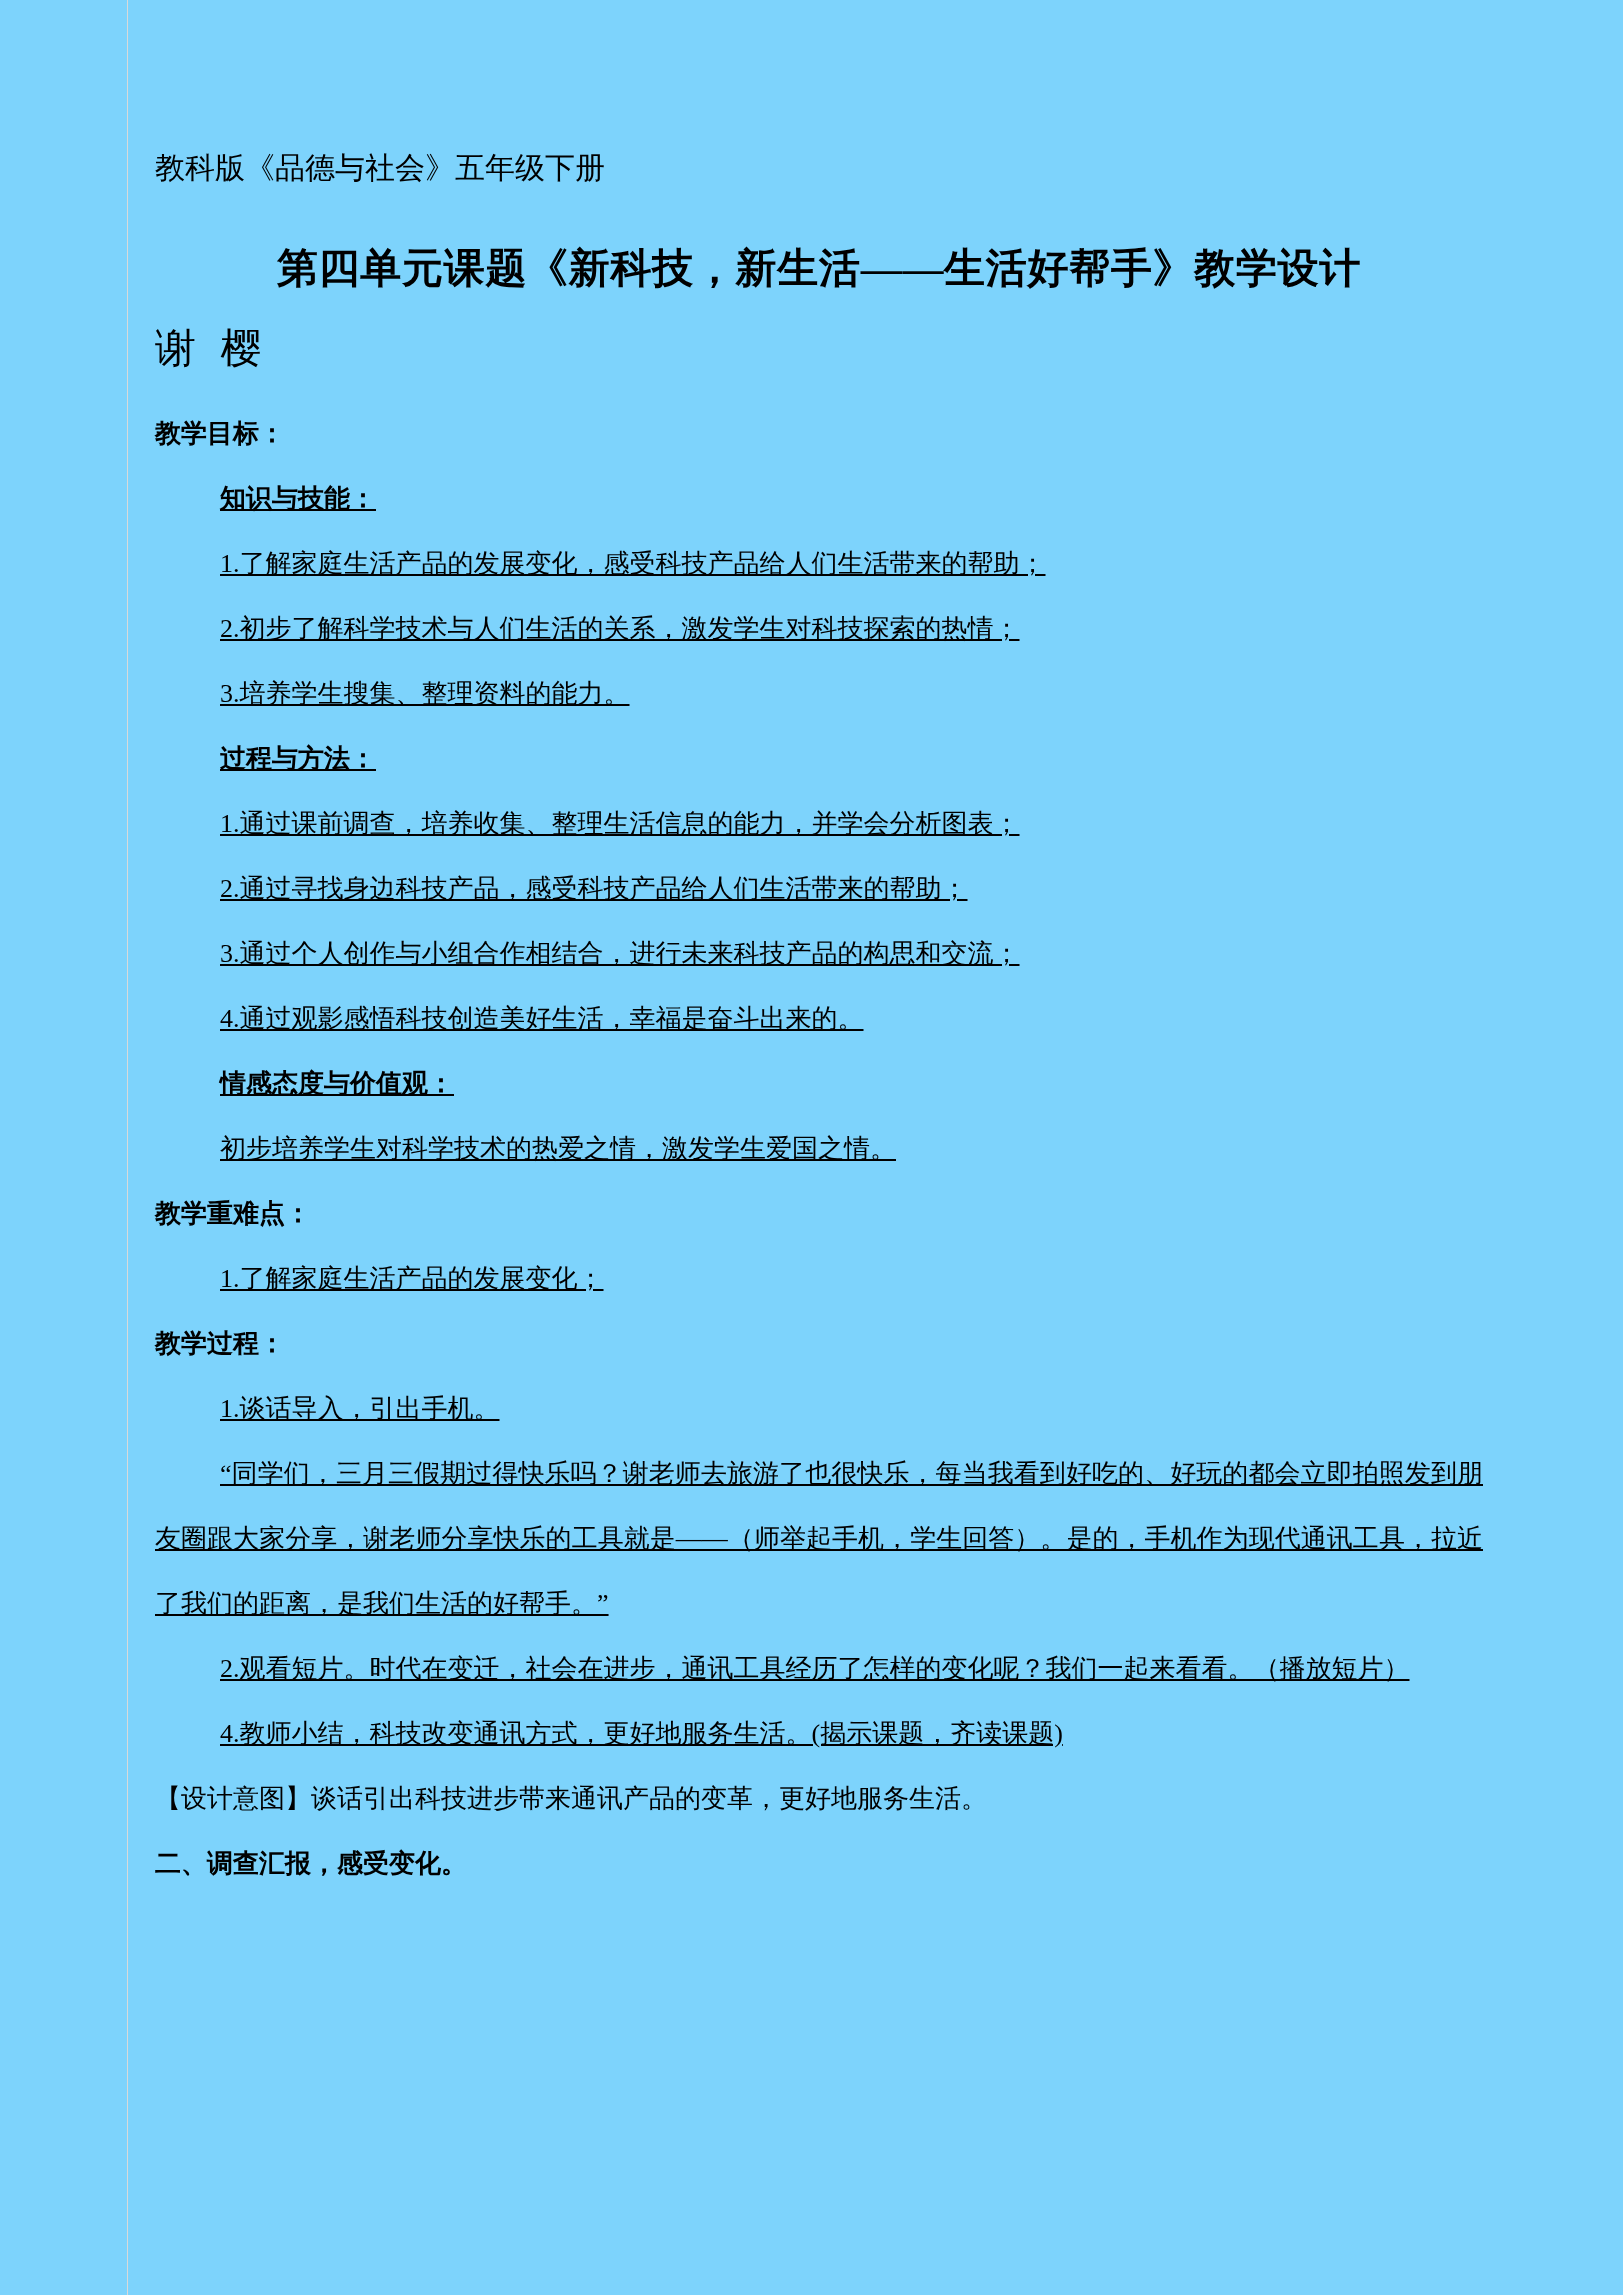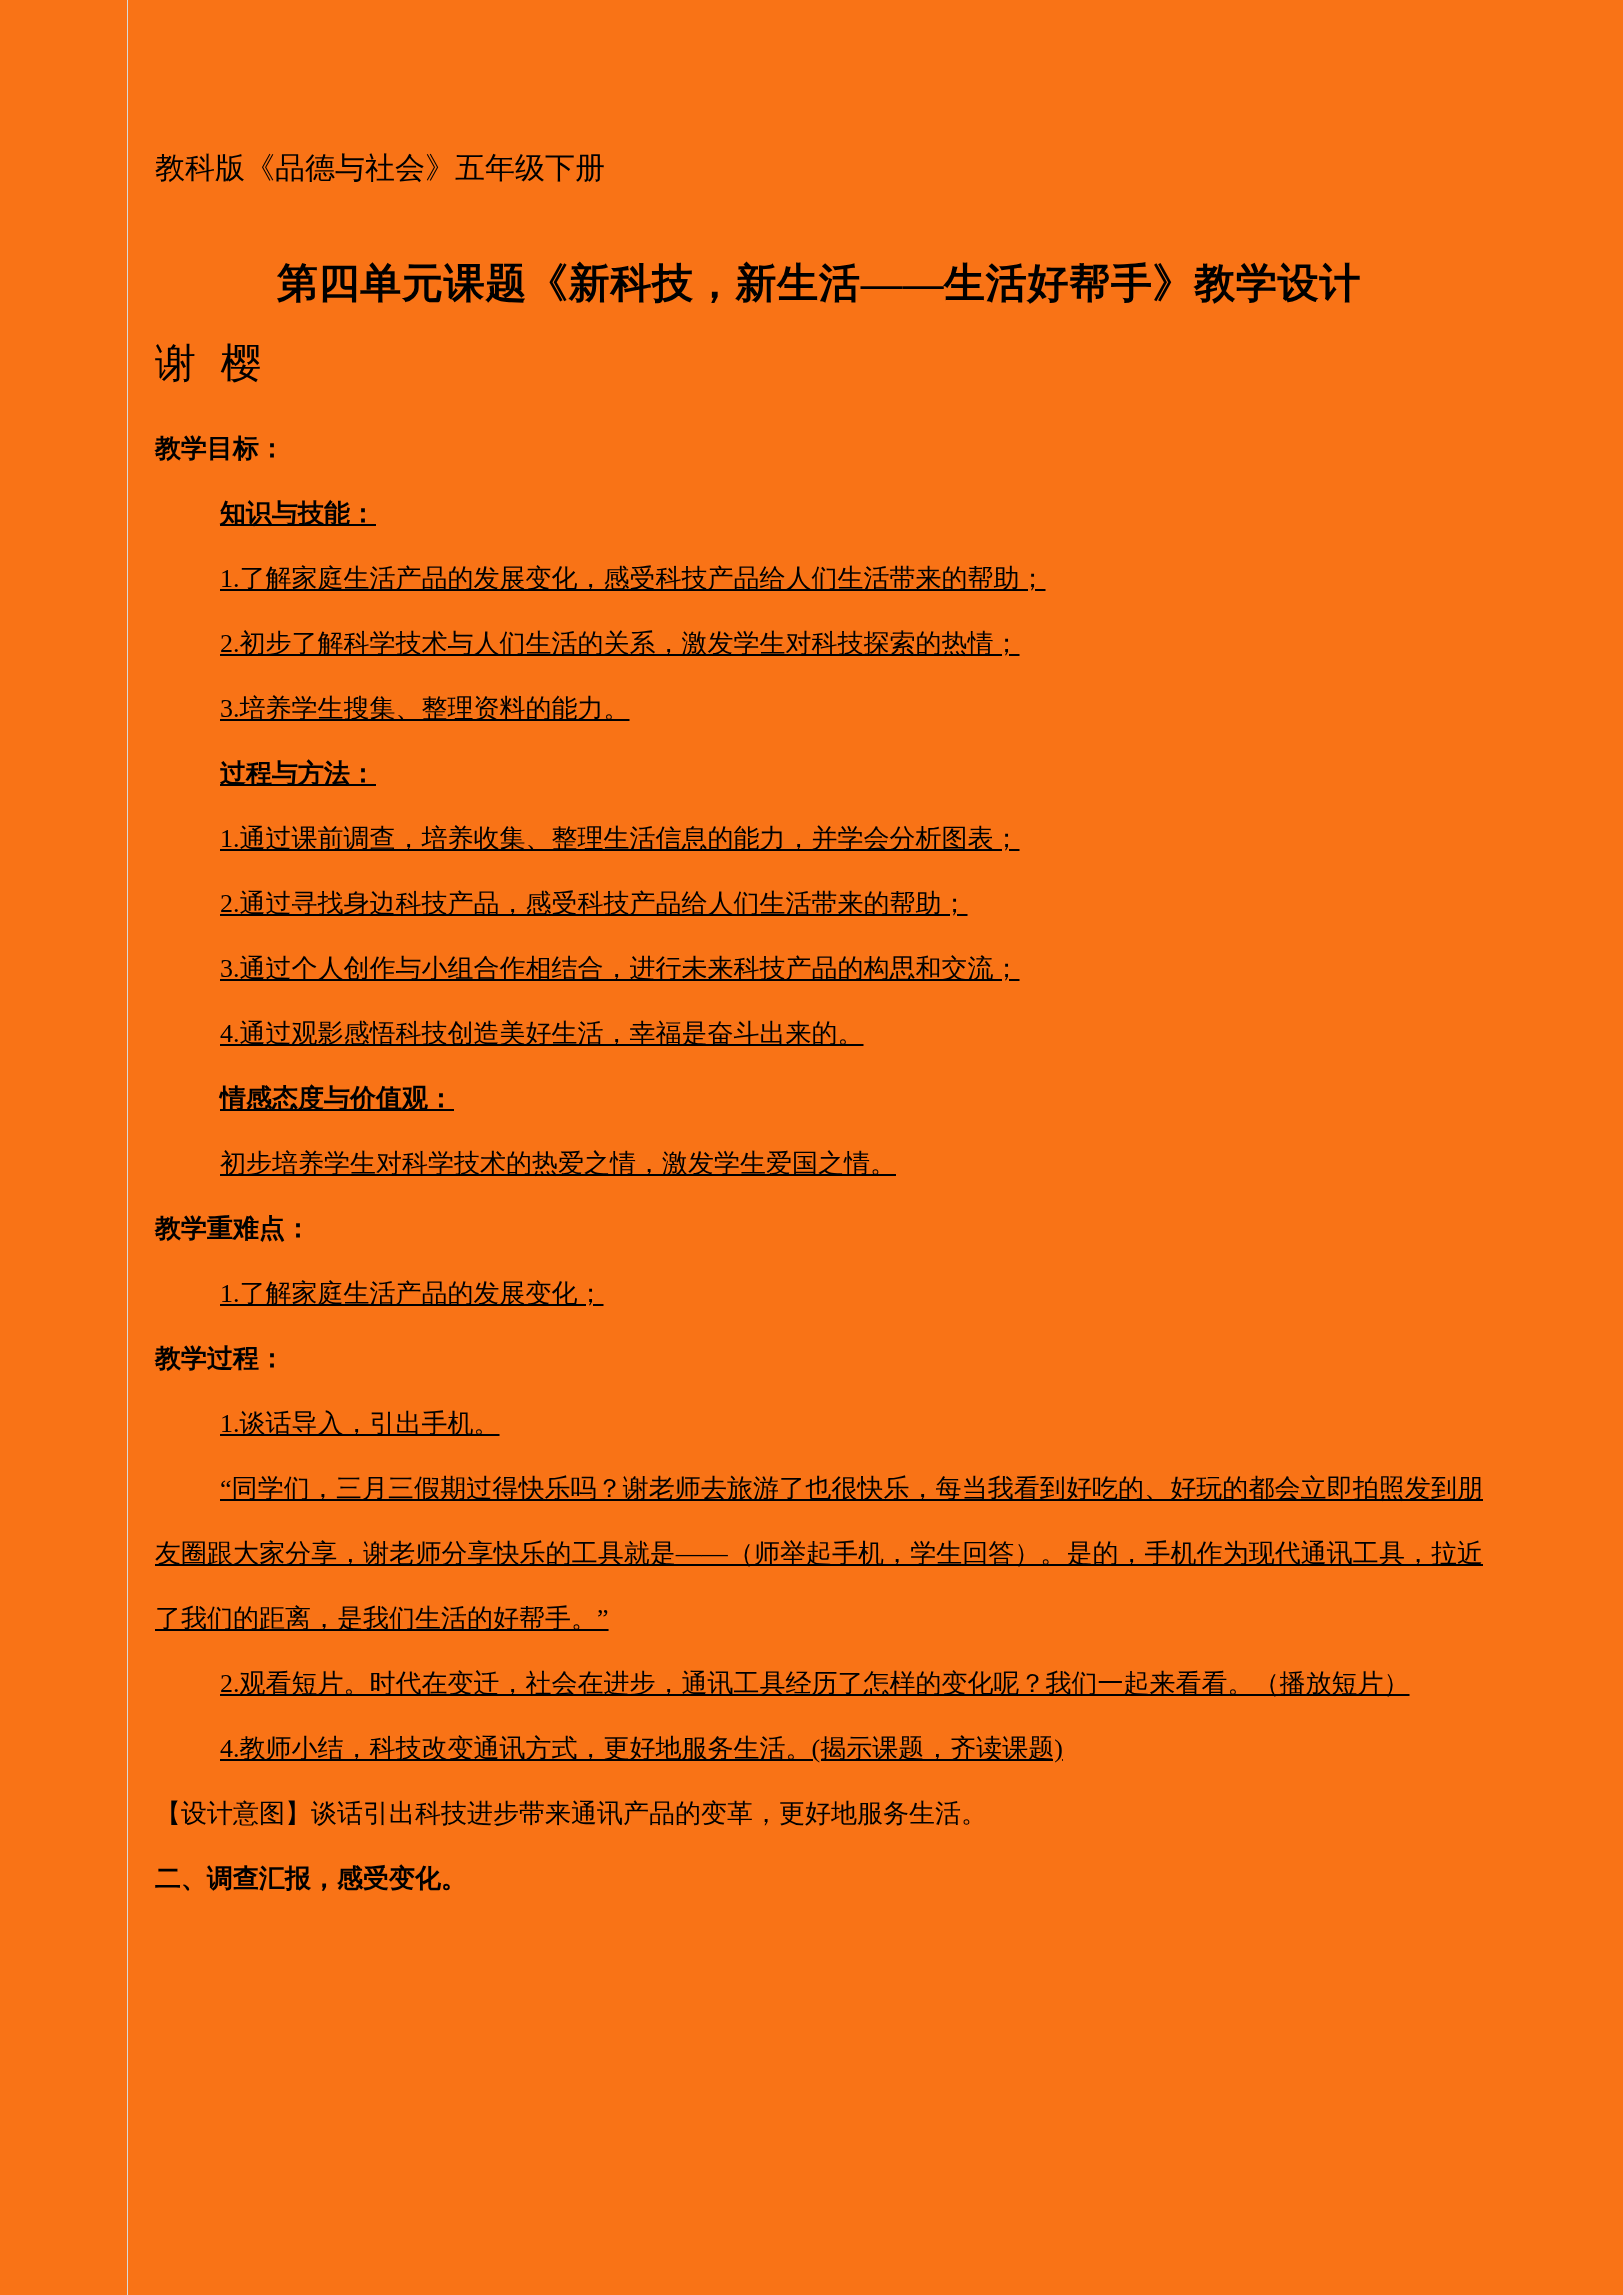--- a/index.html
+++ b/index.html
@@ -4,21 +4,21 @@
 <style>
   html, body {
     margin: 0;
     padding: 0;
     background: #ffffff;
   }
   .page {
     position: relative;
     width: 1623px;
     height: 2295px;
-    background: #f97316;
+    background: #7dd3fc;
     box-sizing: border-box;
     padding: 147px 140px 0 155px;
     font-family: "Liberation Serif", serif;
     color: #000000;
     overflow: hidden;
   }
   .edge-line {
     position: absolute;
     left: 127px;
     top: 0;
@@ -28,21 +28,21 @@
   }
   .header-note {
     font-size: 30px;
     line-height: 41px;
     margin: 0;
   }
   .title {
     font-size: 41px;
     font-weight: 700;
     text-align: center;
-    margin: 68px 0 0 0;
+    margin: 53px 0 0 0;
     line-height: 55px;
     letter-spacing: 0.7px;
   }
   .author {
     font-size: 41px;
     margin: 35px 0 0 0;
     padding-right: 60px;
     line-height: 41px;
     font-family: Liberation Mono, monospace;
   }

